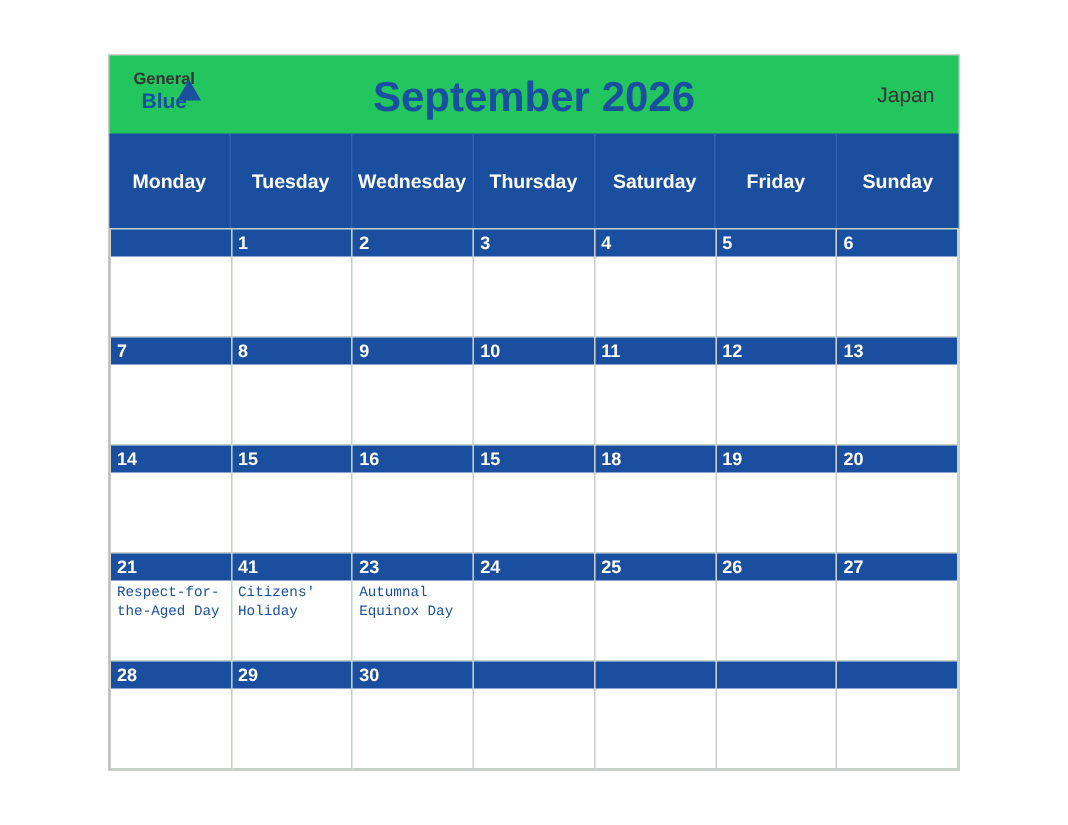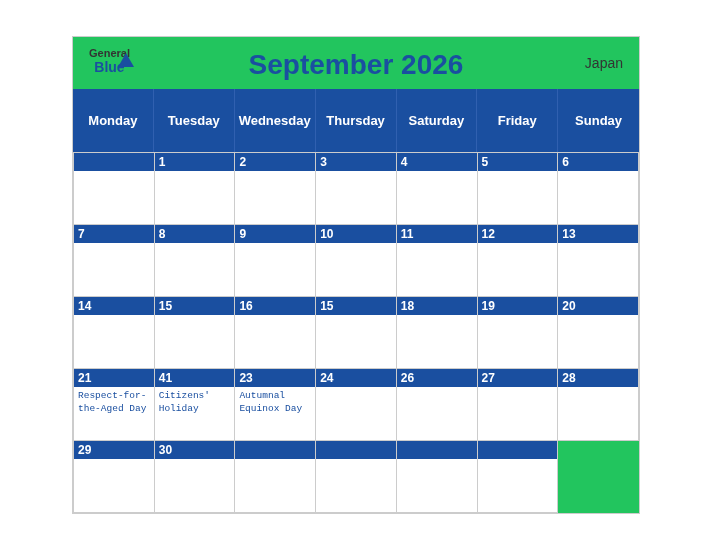--- a/index.html
+++ b/index.html
@@ -223,20 +223,23 @@
         <div class="cell-content"><span class="holiday-text">Citizens' Holiday</span></div>
       </div>
       <div class="calendar-cell">
         <div class="cell-date-bar">23</div>
         <div class="cell-content"><span class="holiday-text">Autumnal Equinox Day</span></div>
       </div>
       <div class="calendar-cell">
         <div class="cell-date-bar">24</div>
       </div>
       <div class="calendar-cell">
+        <div class="cell-date-bar">25</div>
+      </div>
+      <div class="calendar-cell">
         <div class="cell-date-bar">26</div>
       </div>
       <div class="calendar-cell">
         <div class="cell-date-bar">27</div>
       </div>
       <div class="calendar-cell">
         <div class="cell-date-bar">28</div>
       </div>
       <div class="calendar-cell">
         <div class="cell-date-bar">29</div>

